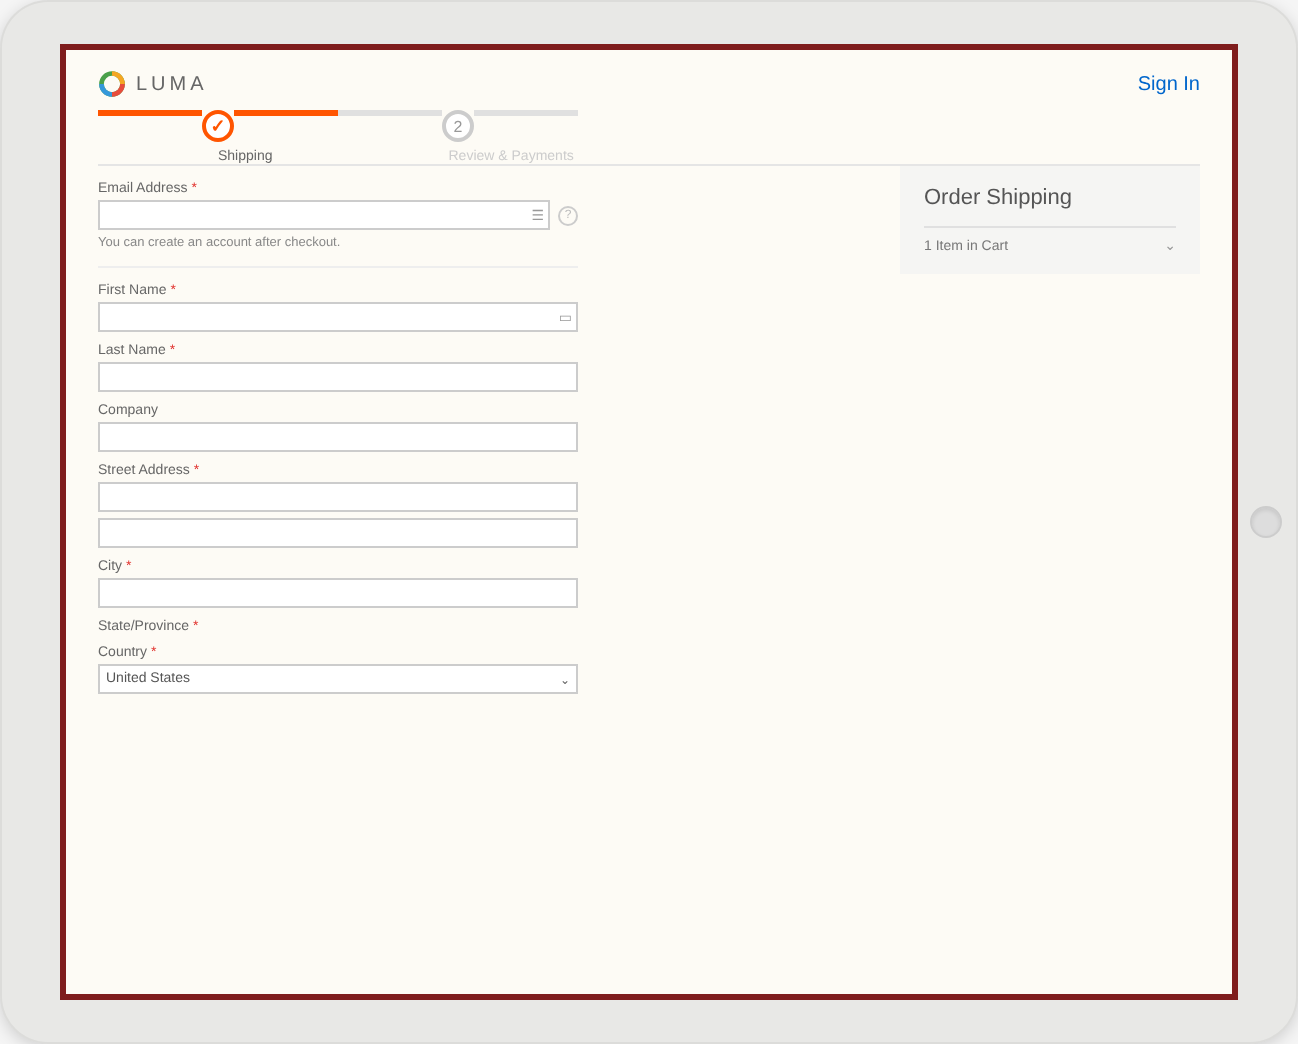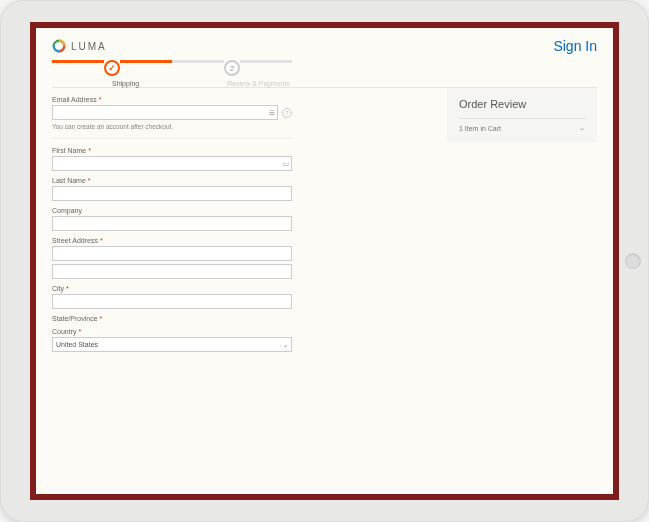--- a/index.html
+++ b/index.html
@@ -1,25 +1,25 @@
 <!DOCTYPE html>
 <html><head>
 <meta charset="utf-8">
 <style>
 *{box-sizing:border-box;margin:0;padding:0}
 body{background:#f5f5f5;font-family:-apple-system,BlinkMacSystemFont,"Segoe UI",Helvetica,Arial,sans-serif;display:flex;align-items:center;justify-content:center;min-height:522px}
 .tablet{width:649px;height:522px;background:#e8e8e6;border-radius:24px;box-shadow:0 2px 8px rgba(0,0,0,.15),inset 0 0 0 1px rgba(0,0,0,.05);position:relative;padding:22px 30px}
 .home-btn{position:absolute;right:8px;top:50%;transform:translateY(-50%);width:16px;height:16px;border-radius:50%;background:#ddd;border:1px solid #ccc;box-shadow:inset 0 1px 2px rgba(0,0,0,.1)}
-.screen{width:100%;height:100%;background:#fdfbf5;border:6px solid #7f1d1d;overflow:hidden;position:relative;font-size:8px;color:#555}
+.screen{width:100%;height:100%;background:#fdfbf5;border:3px solid #7f1d1d;overflow:hidden;position:relative;font-size:8px;color:#555}
 .screen-inner{padding:10px 16px}
 .topbar{display:flex;justify-content:space-between;align-items:center;margin-bottom:4px}
 .logo{display:flex;align-items:center;gap:5px}
 .logo-mark{width:14px;height:14px}
 .logo-text{font-size:10px;letter-spacing:2px;color:#666;font-weight:500}
-.signin{color:#0066cc;font-size:14px;cursor:pointer}
+.signin{color:#0066cc;font-size:10px;cursor:pointer}
 .progress{display:flex;align-items:center;margin:6px 0 2px}
 .step{display:flex;flex-direction:column;align-items:center;position:relative}
 .step-circle{width:16px;height:16px;border-radius:50%;border:2px solid #ff5501;background:#fff;display:flex;align-items:center;justify-content:center;position:relative;z-index:2}
 .step-circle.inactive{border-color:#ccc}
 .step-num{font-size:8px;color:#999}
 .check{color:#ff5501;font-size:9px;font-weight:bold}
 .step-label{font-size:7px;color:#666;margin-top:2px;white-space:nowrap}
 .step-label.inactive{color:#ccc}
 .bar{height:3px;width:52px;background:#ff5501;margin-top:-14px}
 .bar.inactive{background:#e0e0e0}
@@ -142,21 +142,21 @@
             <label class="field-label"><span>Country</span>&nbsp;<span class="req">*</span></label>
             <div class="select">
               <span>United States</span>
               <span class="select-arrow">⌄</span>
             </div>
           </div>
 
         </div>
 
         <div class="summary">
-          <div class="summary-title">Order Review</div>
+          <div class="summary-title">Order Shipping</div>
           <div class="summary-row">
             <span>1 Item in Cart</span>
             <span class="chev">⌄</span>
           </div>
         </div>
       </div>
 
     </div>
   </div>
 </div>

